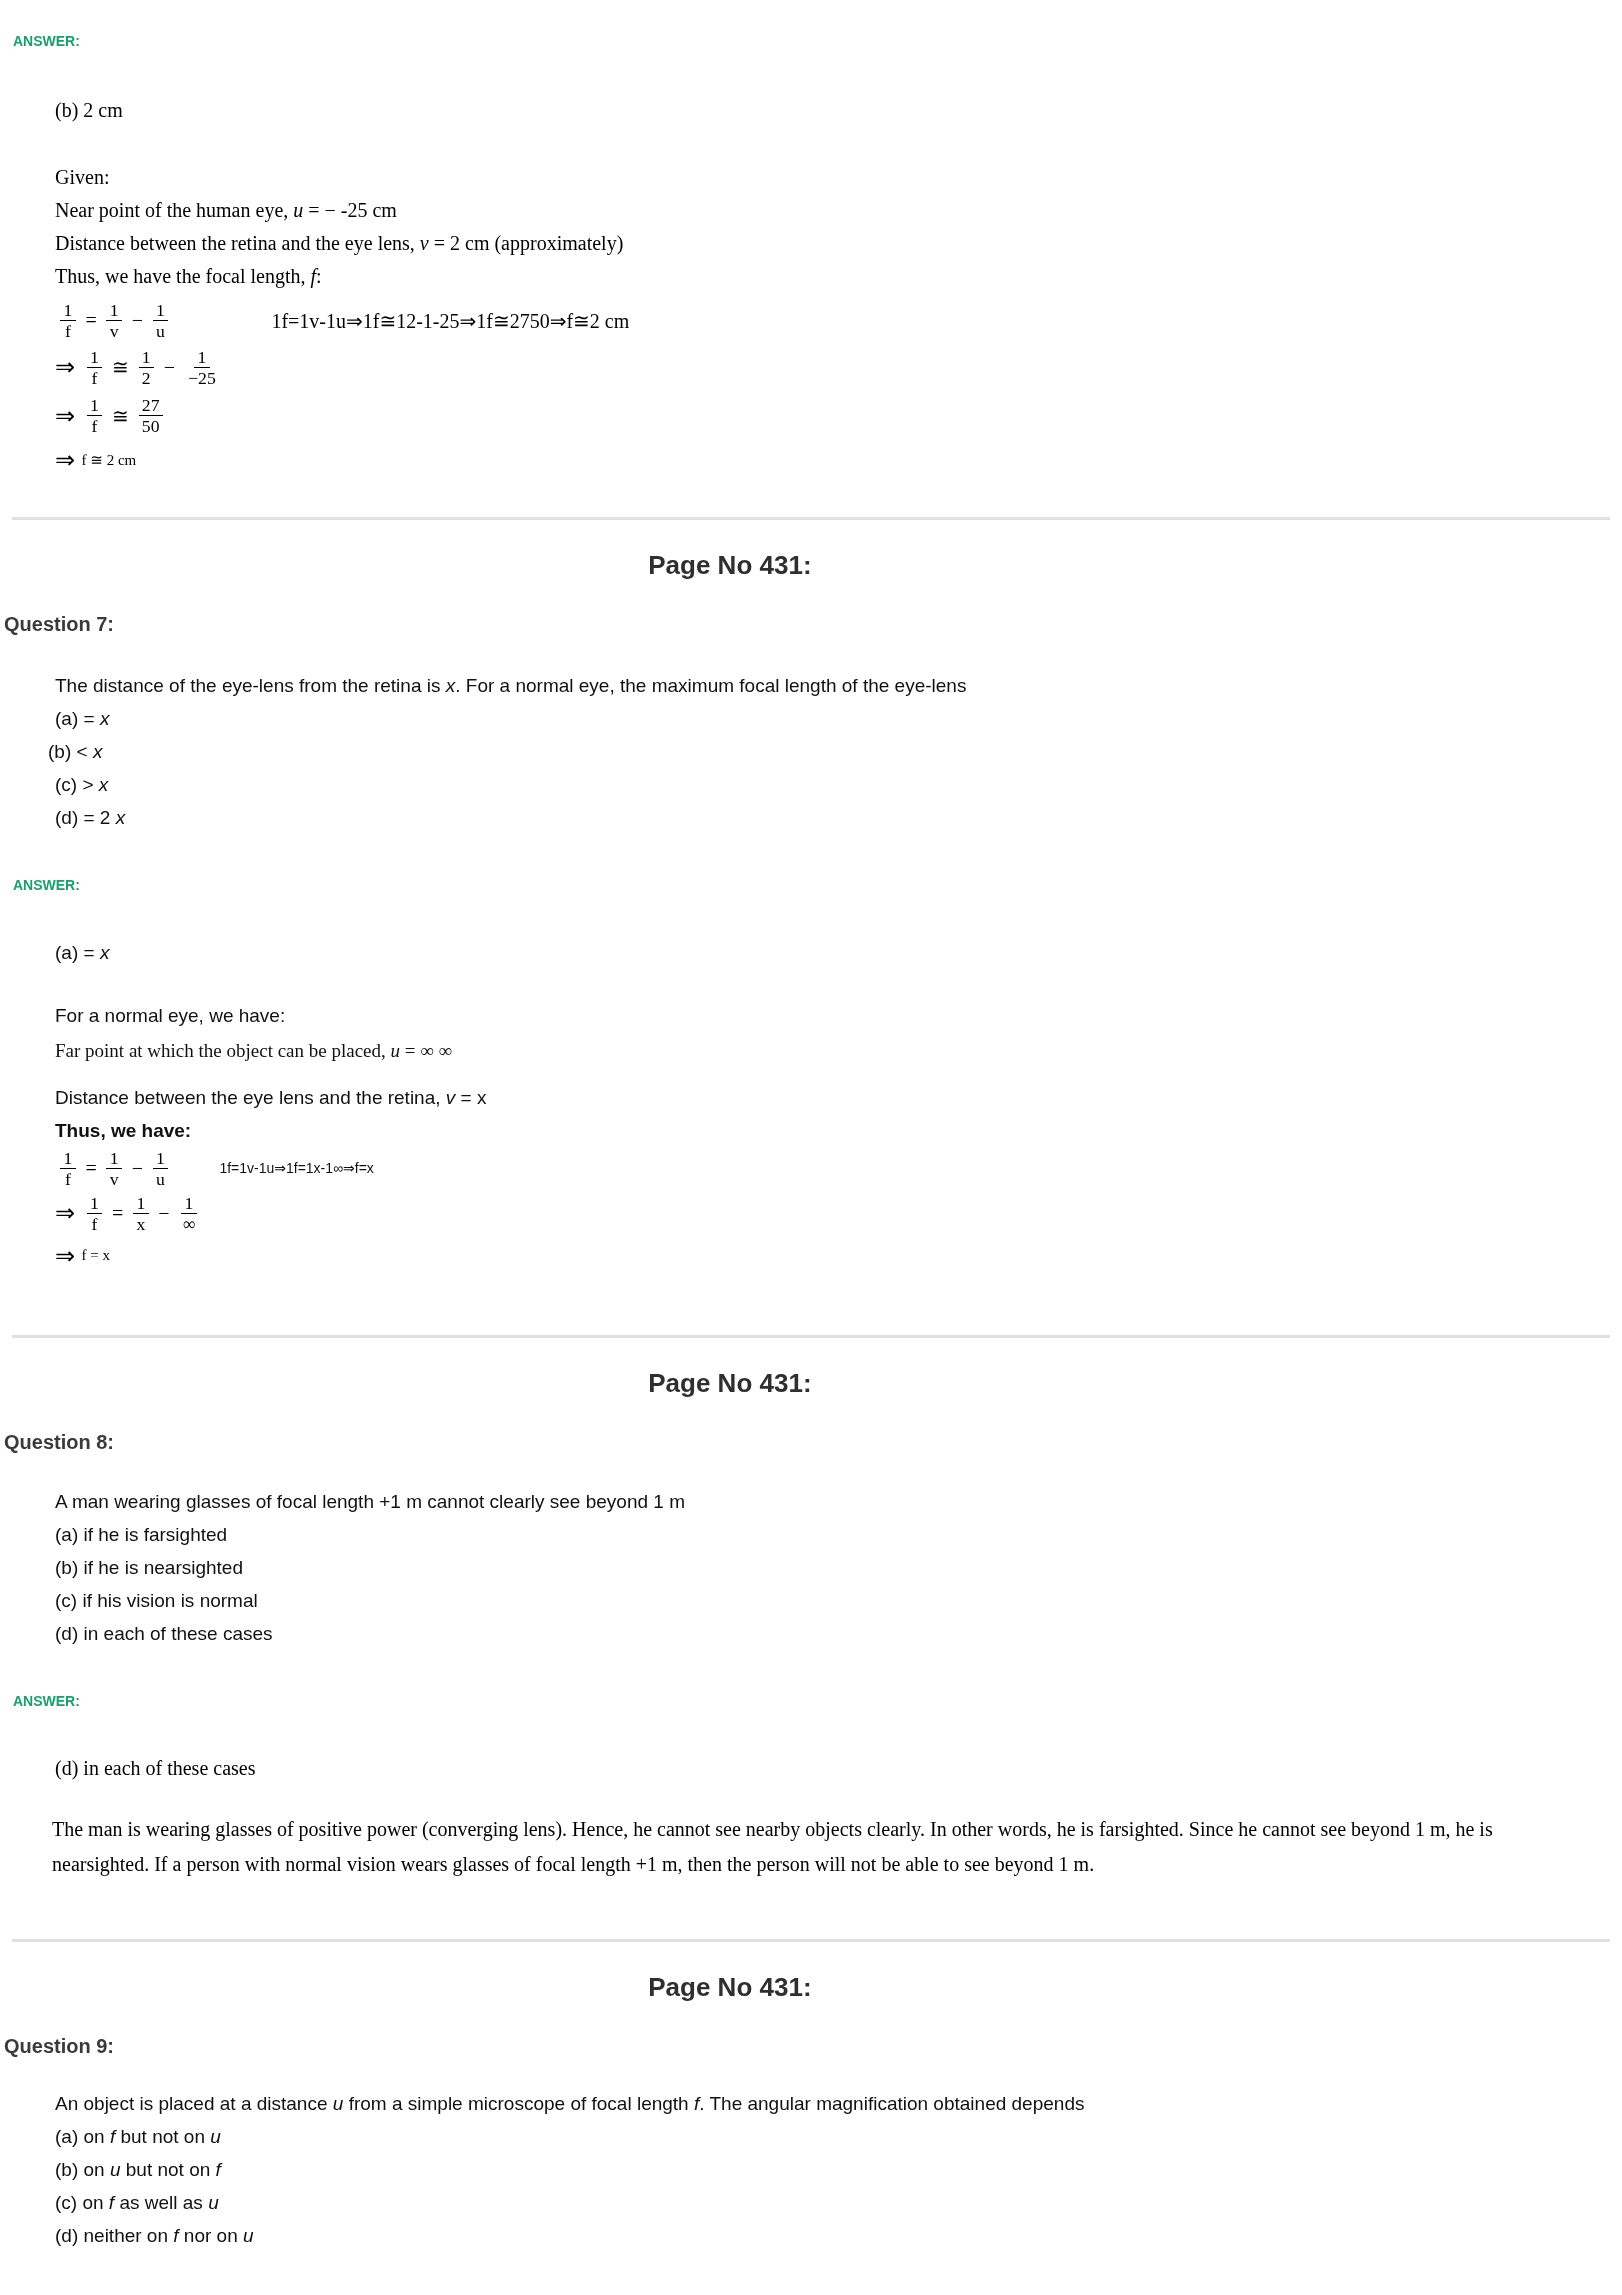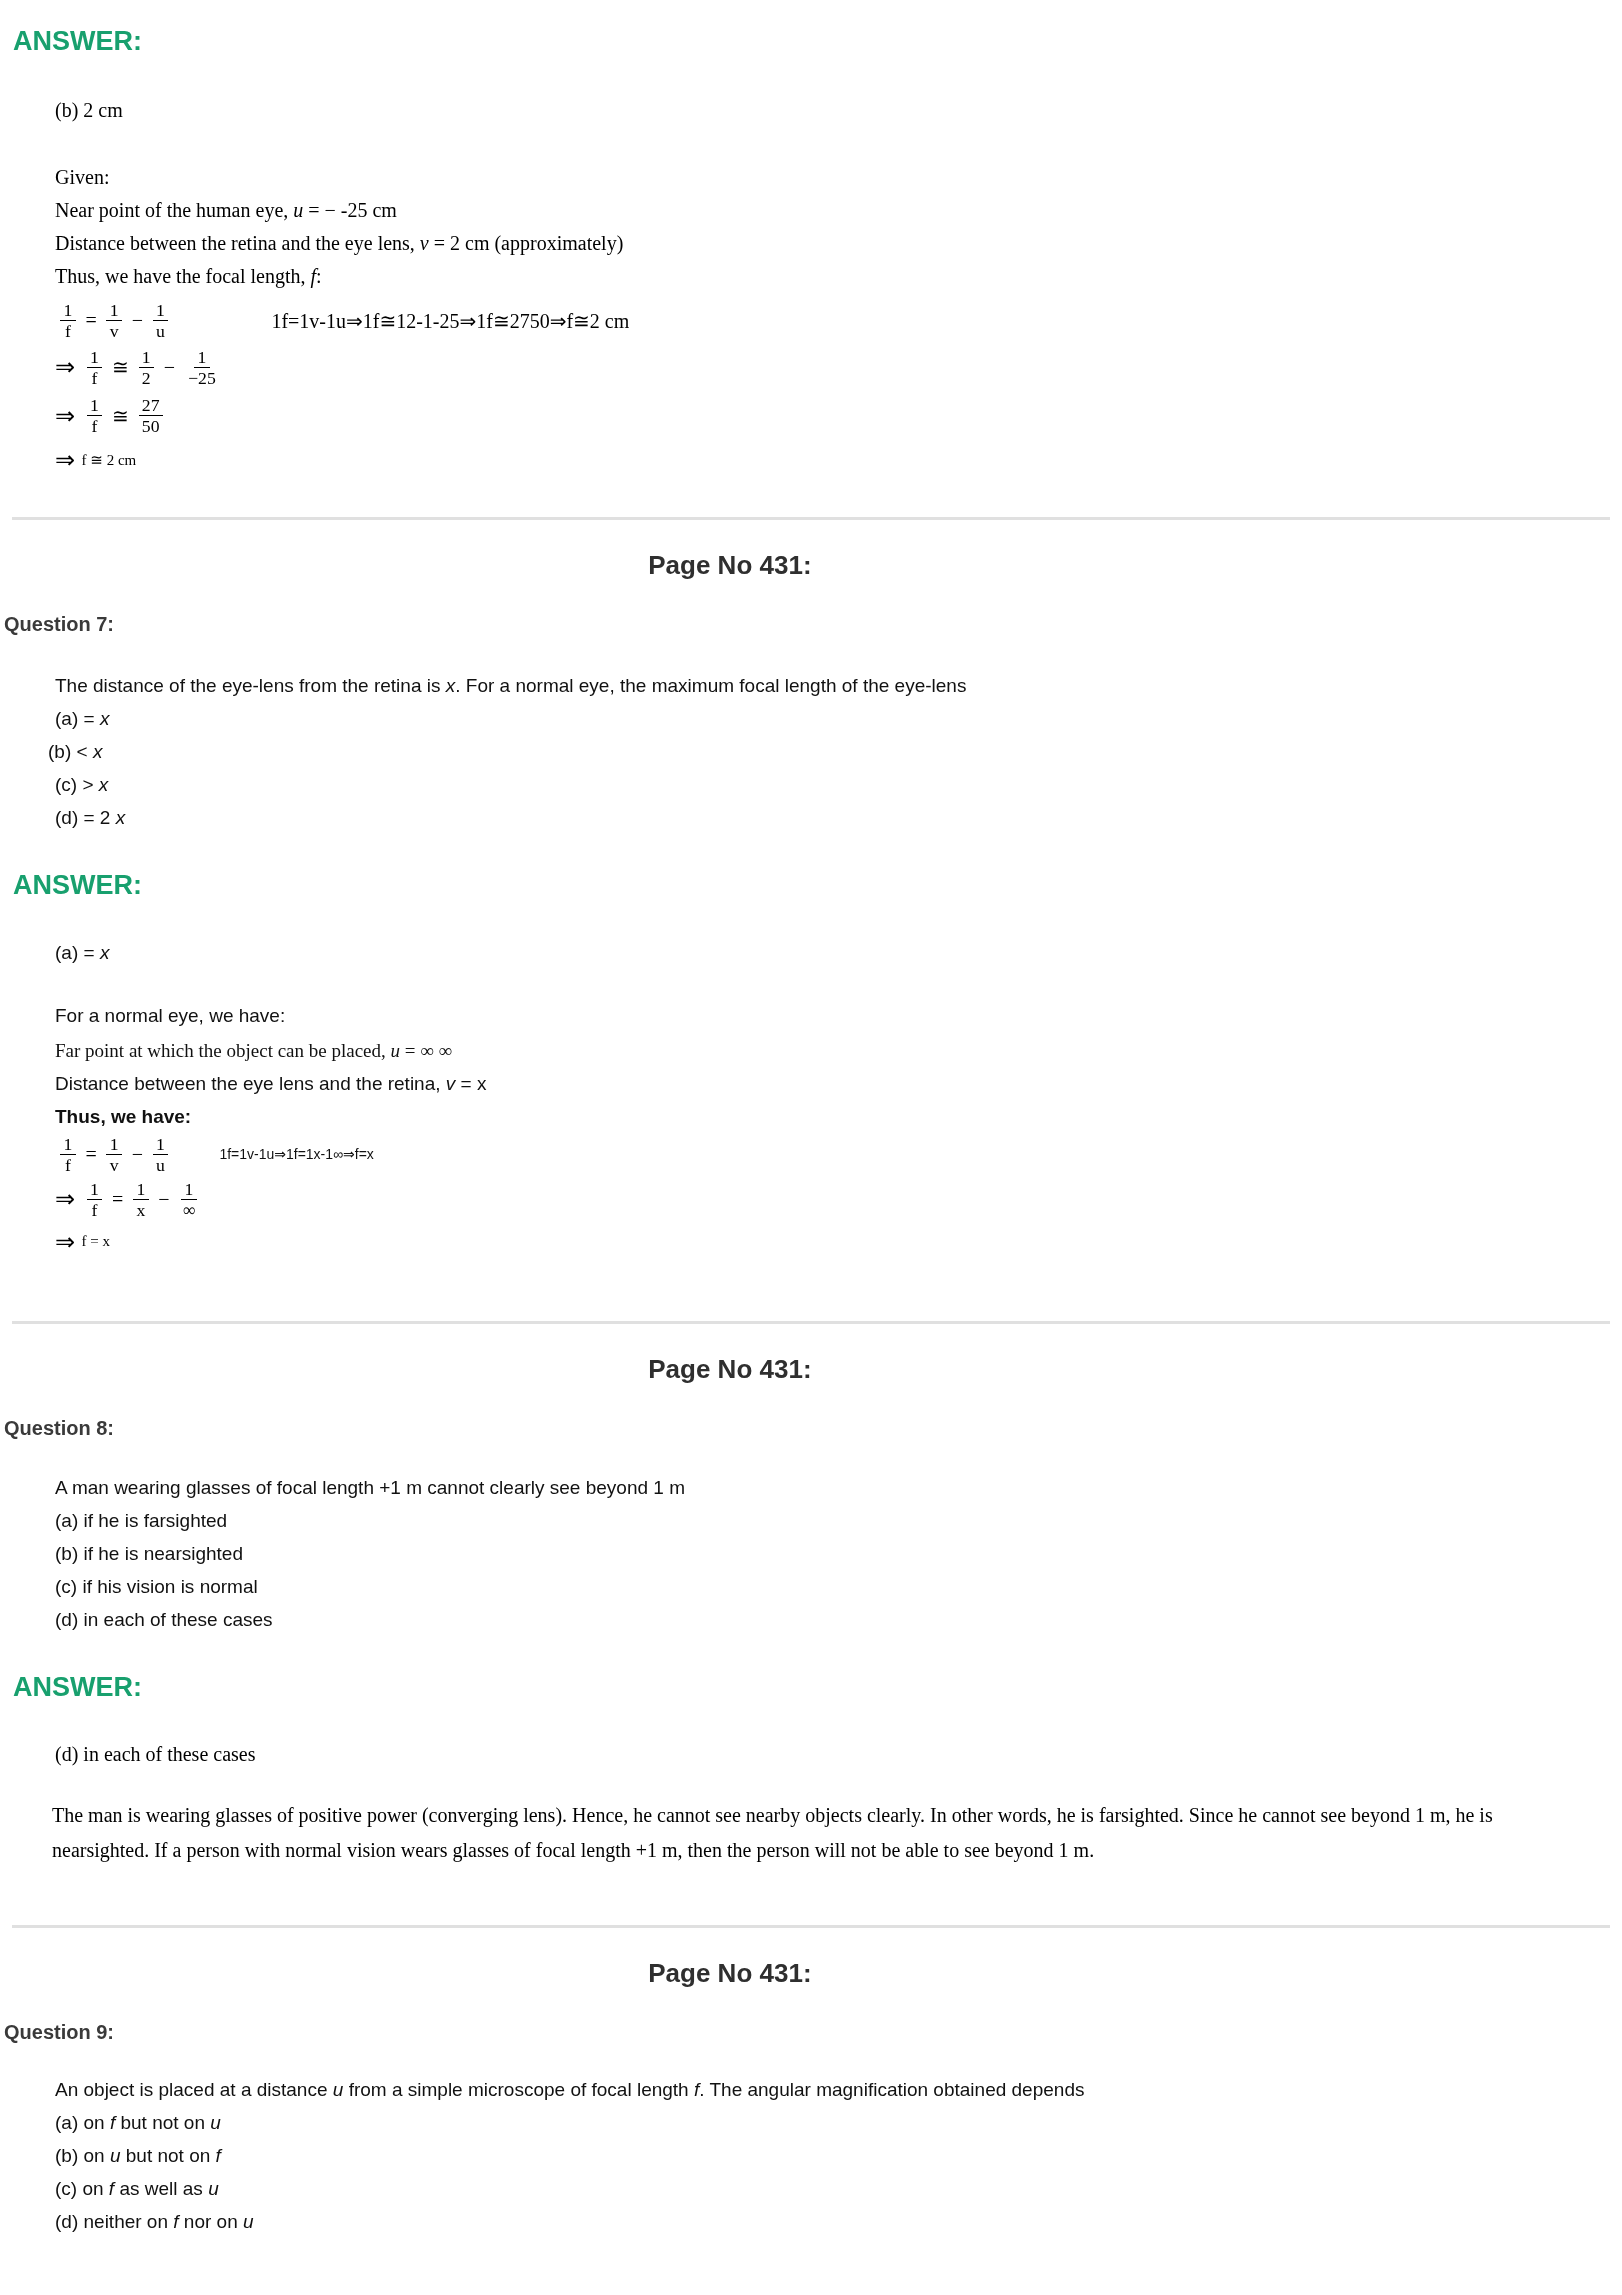--- a/index.html
+++ b/index.html
@@ -11,21 +11,21 @@
     --sans_black:#111111;
   }
   html,body{margin:0;padding:0;background:#ffffff;}
   body{
     width:1622px;height:2295px;position:relative;overflow:hidden;
     font-family:"Liberation Sans",sans-serif;
   }
   #doc{width:100%;height:100%;}
   .blk-answer{
     font-family:"Liberation Sans",sans-serif;
-    font-weight:bold;font-size:27px;line-height:27px;
+    font-weight:bold;font-size:14px;line-height:27px;
     color:var(--answer_green);margin-left:13px;
   }
   .blk-page{
     font-family:"Liberation Sans",sans-serif;
     font-weight:bold;font-size:26px;line-height:23.6px;
     color:var(--page_gray);text-align:center;width:90%;
   }
   .blk-question{
     font-family:"Liberation Sans",sans-serif;
     font-weight:bold;font-size:20px;line-height:24px;
@@ -117,21 +117,21 @@
     <div class="blk-question" style="margin-top: 34px;">Question 7:</div>
     <div class="line f-sans" style="margin-top: 33px;"><span>The distance of the eye-lens from the retina is </span><span class="it">x</span><span>. For a normal eye, the maximum focal length of the eye-lens</span></div>
     <div class="line f-sans" style="margin-top: 0px;"><span>(a) = </span><span class="it">x</span></div>
     <div class="line f-sans" style="margin-top: 0px; margin-left: 48px;"><span>(b) &lt; </span><span class="it">x</span></div>
     <div class="line f-sans" style="margin-top: 0px;"><span>(c) &gt; </span><span class="it">x</span></div>
     <div class="line f-sans" style="margin-top: 0px;"><span>(d) = 2 </span><span class="it">x</span></div>
     <div class="blk-answer" style="margin-top: 38px;">ANSWER:</div>
     <div class="line f-sans" style="margin-top: 37px;"><span>(a) = </span><span class="it">x</span></div>
     <div class="line f-sans" style="margin-top: 30px;"><span>For a normal eye, we have:</span></div>
     <div class="line f-sans" style="margin-top: 2px; font-family: Liberation Serif, serif;"><span>Far point at which the object can be placed, </span><span class="it">u</span><span> = ∞ ∞</span></div>
-    <div class="line f-sans" style="margin-top: 0px;"><span>Distance between the eye lens and the retina, </span><span class="it">v</span><span> = x</span></div>
+    <div class="line f-sans" style="margin-top: 14px;"><span>Distance between the eye lens and the retina, </span><span class="it">v</span><span> = x</span></div>
     <div class="line f-sans" style="margin-top: 0px; font-weight: bold;"><span>Thus, we have:</span></div>
     <div class="formula-row" style="margin-top: 1.3px;">
       <span class="frac">
         <span class="num">1</span>
         <span class="den">f</span>
       </span>
       <span class="op">=</span>
       <span class="frac">
         <span class="num">1</span>
         <span class="den">v</span>

